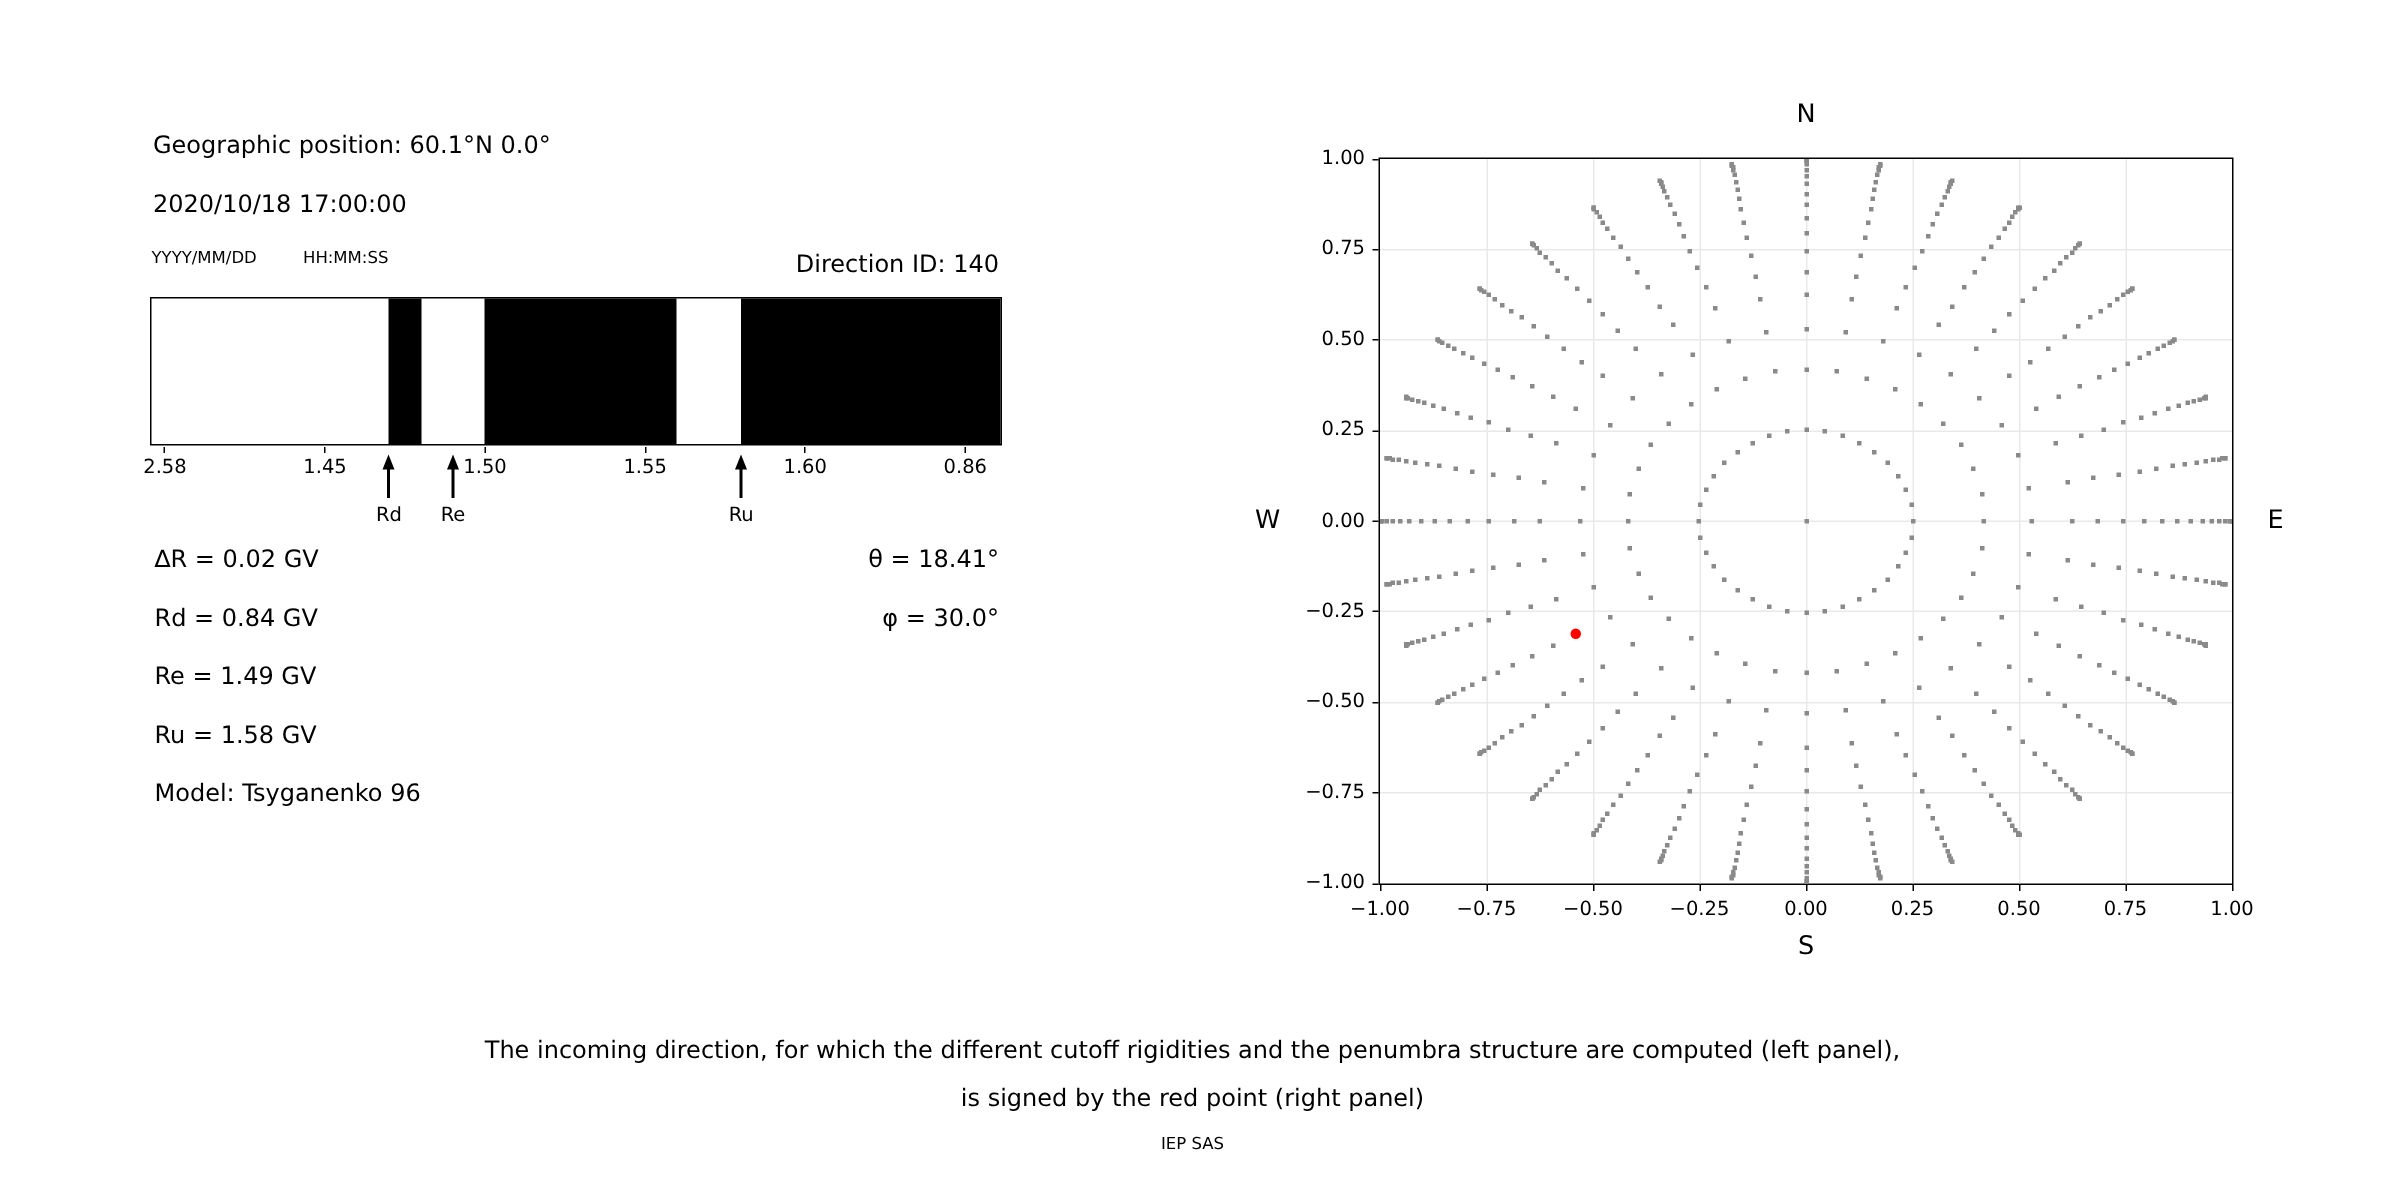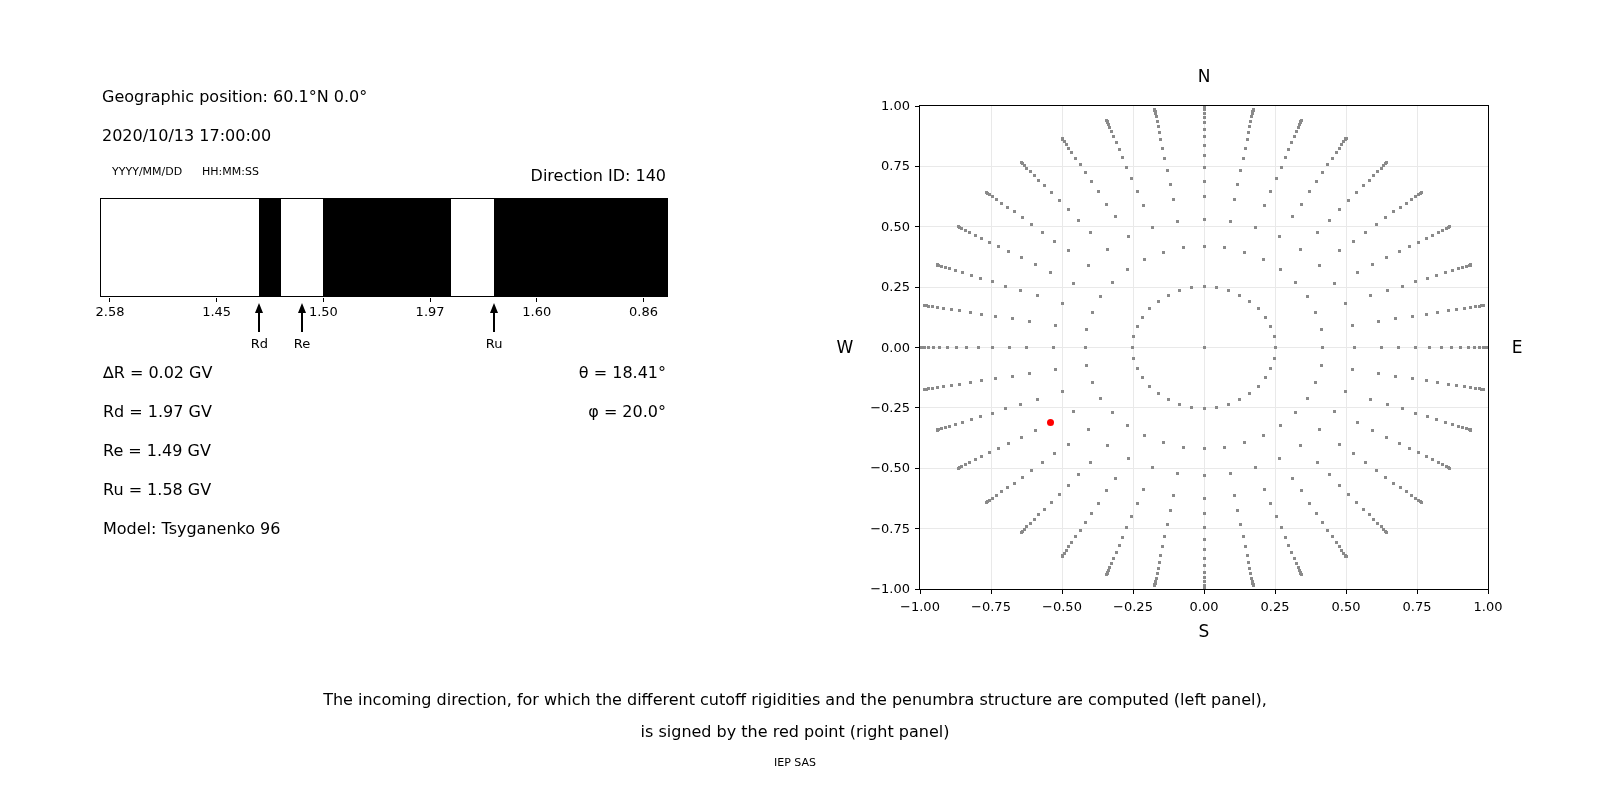--- a/index.html
+++ b/index.html
@@ -8,21 +8,21 @@
   .abs{position:absolute}
   .t16{font-size:16px;line-height:19px;white-space:nowrap}
   .t11{font-size:11px;line-height:13px;white-space:nowrap}
   .t17{font-size:17px;line-height:20px;white-space:nowrap}
   .right{text-align:right}
   .center{text-align:center}
 
   
   #geo{left:102px;top:87px}
   #datetime{left:102px;top:126px}
-  #fmt-date{left:112px;top:165px}
+  #fmt-date{left:101px;top:165px}
   #fmt-time{left:202px;top:165px}
   #dir-id{left:366px;top:166px;width:300px}
   #v0{left:103px;top:363px}
   #v1{left:103px;top:402px}
   #v2{left:103px;top:441px}
   #v3{left:103px;top:480px}
   #v4{left:103px;top:519px}
   #theta{left:466px;top:363px;width:200px}
   #phi{left:466px;top:402px;width:200px}
 
@@ -44,59 +44,59 @@
   #cap2{left:5px;top:722px;width:1580px}
   #credit{left:5px;top:756px;width:1580px}
 </style>
 </head>
 <body>
 
 <div id="fig">
 
   <div>
     <div class="abs t16" id="geo">Geographic position: 60.1°N 0.0°</div>
-    <div class="abs t16" id="datetime">2020/10/13 17:00:00</div>
+    <div class="abs t16" id="datetime">2020/10/18 17:00:00</div>
     <div class="abs t11" id="fmt-date">YYYY/MM/DD</div>
     <div class="abs t11" id="fmt-time">HH:MM:SS</div>
     <div class="abs t16 right" id="dir-id">Direction ID: 140</div>
 
     <div id="penumbra-box">
         <div style="position: absolute; left: 158.36px; top: 0px; width: 21.3424px; height: 97px; background: rgb(0, 0, 0);"></div>
         <div style="position: absolute; left: 222.388px; top: 0px; width: 128.054px; height: 97px; background: rgb(0, 0, 0);"></div>
         <div style="position: absolute; left: 393.127px; top: 0px; width: 172.873px; height: 97px; background: rgb(0, 0, 0);"></div>
         <div style="position: absolute; left: 8.4638px; top: 99px; width: 1px; height: 4px; background: rgb(0, 0, 0);"></div>
         <div style="position: absolute; left: -13.0362px; top: 105px; width: 44px; text-align: center; font-size: 13px; line-height: 15px; white-space: nowrap;">2.58</div>
         <div style="position: absolute; left: 115.176px; top: 99px; width: 1px; height: 4px; background: rgb(0, 0, 0);"></div>
         <div style="position: absolute; left: 93.6757px; top: 105px; width: 44px; text-align: center; font-size: 13px; line-height: 15px; white-space: nowrap;">1.45</div>
         <div style="position: absolute; left: 221.888px; top: 99px; width: 1px; height: 4px; background: rgb(0, 0, 0);"></div>
         <div style="position: absolute; left: 200.388px; top: 105px; width: 44px; text-align: center; font-size: 13px; line-height: 15px; white-space: nowrap;">1.50</div>
         <div style="position: absolute; left: 328.6px; top: 99px; width: 1px; height: 4px; background: rgb(0, 0, 0);"></div>
-        <div style="position: absolute; left: 307.1px; top: 105px; width: 44px; text-align: center; font-size: 13px; line-height: 15px; white-space: nowrap;">1.97</div>
+        <div style="position: absolute; left: 307.1px; top: 105px; width: 44px; text-align: center; font-size: 13px; line-height: 15px; white-space: nowrap;">1.55</div>
         <div style="position: absolute; left: 435.311px; top: 99px; width: 1px; height: 4px; background: rgb(0, 0, 0);"></div>
         <div style="position: absolute; left: 413.811px; top: 105px; width: 44px; text-align: center; font-size: 13px; line-height: 15px; white-space: nowrap;">1.60</div>
         <div style="position: absolute; left: 542.023px; top: 99px; width: 1px; height: 4px; background: rgb(0, 0, 0);"></div>
         <div style="position: absolute; left: 520.523px; top: 105px; width: 44px; text-align: center; font-size: 13px; line-height: 15px; white-space: nowrap;">0.86</div>
         <div style="position: absolute; left: 153.86px; top: 104px; width: 0px; height: 0px; border-left: 4.5px solid transparent; border-right: 4.5px solid transparent; border-bottom: 10px solid rgb(0, 0, 0);"></div>
         <div style="position: absolute; left: 157.36px; top: 110px; width: 2px; height: 23px; background: rgb(0, 0, 0);"></div>
         <div style="position: absolute; left: 138.36px; top: 137px; width: 40px; text-align: center; font-size: 13px; line-height: 15px;">Rd</div>
         <div style="position: absolute; left: 196.545px; top: 104px; width: 0px; height: 0px; border-left: 4.5px solid transparent; border-right: 4.5px solid transparent; border-bottom: 10px solid rgb(0, 0, 0);"></div>
         <div style="position: absolute; left: 200.045px; top: 110px; width: 2px; height: 23px; background: rgb(0, 0, 0);"></div>
         <div style="position: absolute; left: 181.045px; top: 137px; width: 40px; text-align: center; font-size: 13px; line-height: 15px;">Re</div>
         <div style="position: absolute; left: 388.627px; top: 104px; width: 0px; height: 0px; border-left: 4.5px solid transparent; border-right: 4.5px solid transparent; border-bottom: 10px solid rgb(0, 0, 0);"></div>
         <div style="position: absolute; left: 392.127px; top: 110px; width: 2px; height: 23px; background: rgb(0, 0, 0);"></div>
         <div style="position: absolute; left: 373.127px; top: 137px; width: 40px; text-align: center; font-size: 13px; line-height: 15px;">Ru</div>
       </div>
 
     <div class="abs t16" id="v0">∆R = 0.02 GV</div>
-    <div class="abs t16" id="v1">Rd = 1.97 GV</div>
+    <div class="abs t16" id="v1">Rd = 0.84 GV</div>
     <div class="abs t16" id="v2">Re = 1.49 GV</div>
     <div class="abs t16" id="v3">Ru = 1.58 GV</div>
     <div class="abs t16" id="v4">Model: Tsyganenko 96</div>
     <div class="abs t16 right" id="theta">θ = 18.41°</div>
-    <div class="abs t16 right" id="phi">φ = 20.0°</div>
+    <div class="abs t16 right" id="phi">φ = 30.0°</div>
   </div>
 
   <div id="dir-plot">
     <div id="dir-clip">
         <div style="position: absolute; left: 70.5px; top: 0px; width: 1px; height: 483px; background: rgb(233, 233, 233);"></div>
         <div style="position: absolute; left: 141.5px; top: 0px; width: 1px; height: 483px; background: rgb(233, 233, 233);"></div>
         <div style="position: absolute; left: 212.5px; top: 0px; width: 1px; height: 483px; background: rgb(233, 233, 233);"></div>
         <div style="position: absolute; left: 283.5px; top: 0px; width: 1px; height: 483px; background: rgb(233, 233, 233);"></div>
         <div style="position: absolute; left: 354.5px; top: 0px; width: 1px; height: 483px; background: rgb(233, 233, 233);"></div>
         <div style="position: absolute; left: 425.5px; top: 0px; width: 1px; height: 483px; background: rgb(233, 233, 233);"></div>

